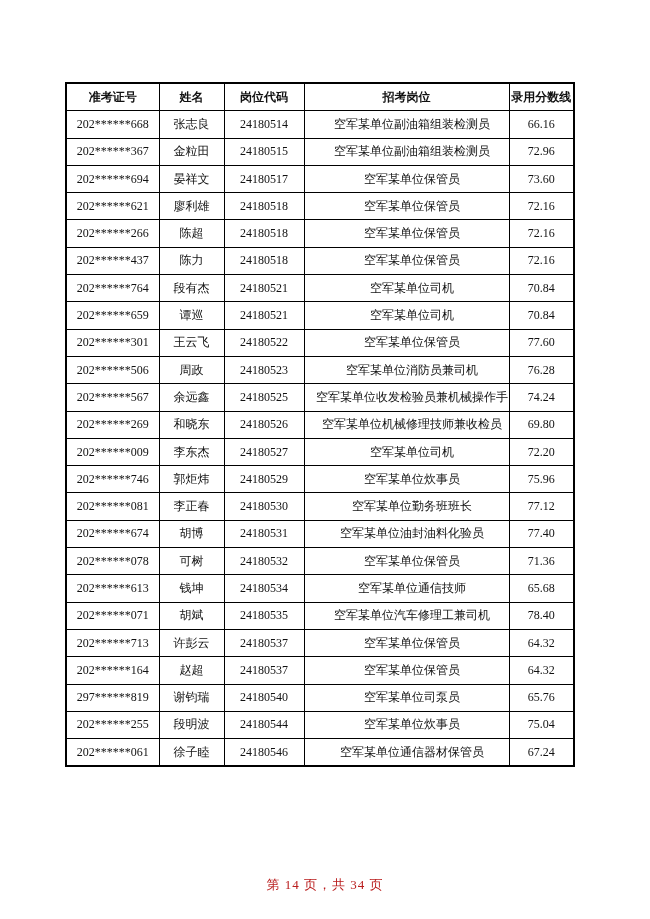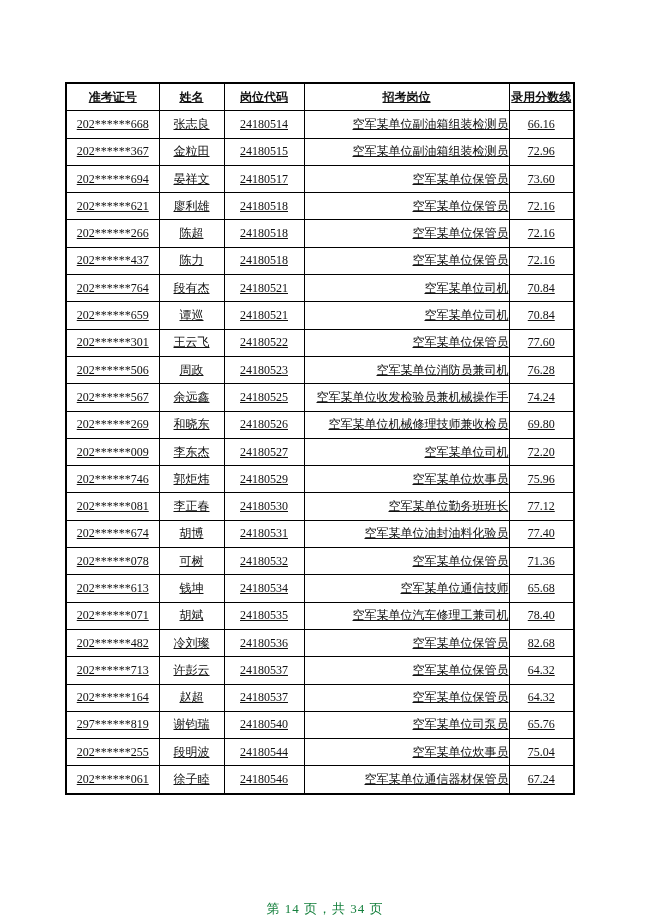--- a/index.html
+++ b/index.html
@@ -17,56 +17,54 @@
     overflow: hidden;
   }
   table.score-table {
     position: absolute;
     left: 65px;
     top: 82px;
     width: 508px;
     border-collapse: collapse;
     table-layout: fixed;
     border: 2px solid #000000;
-    text-decoration: underline;
   }
   .score-table th,
   .score-table td {
     border: 1px solid #000000;
     font-size: 12px;
     text-align: center;
     vertical-align: middle;
     height: 26.3px;
     padding: 0;
     overflow: hidden;
     white-space: nowrap;
   }
   .score-table th {
     font-weight: bold;
     font-size: 12px;
   }
   .score-table td.cell-left {
-    text-align: right;
+    text-align: center;
     padding-left: 11px;
   }
   .col-id    { width: 93px; }
   .col-name  { width: 65px; }
   .col-code  { width: 80px; }
   .col-post  { width: 205px; }
   .col-score { width: 65px; }
   .page-footer {
     position: absolute;
     top: 876px;
     left: 0;
     width: 100%;
     text-align: center;
     font-size: 13px;
     letter-spacing: 1px;
-    color: #15803d;
-    margin-top: 24px;
+    color: #b91c1c;
   }
 </style>
 </head>
 <body>
 
 <div class="page">
 
   <table class="score-table">
     <colgroup>
       <col class="col-id">
@@ -212,27 +210,20 @@
           <td>65.68</td>
         </tr>
         <tr>
           <td>202******071</td>
           <td>胡斌</td>
           <td>24180535</td>
           <td class="cell-left">空军某单位汽车修理工兼司机</td>
           <td>78.40</td>
         </tr>
         <tr>
-          <td>202******482</td>
-          <td>冷刘璨</td>
-          <td>24180536</td>
-          <td class="cell-left">空军某单位保管员</td>
-          <td>82.68</td>
-        </tr>
-        <tr>
           <td>202******713</td>
           <td>许彭云</td>
           <td>24180537</td>
           <td class="cell-left">空军某单位保管员</td>
           <td>64.32</td>
         </tr>
         <tr>
           <td>202******164</td>
           <td>赵超</td>
           <td>24180537</td>

